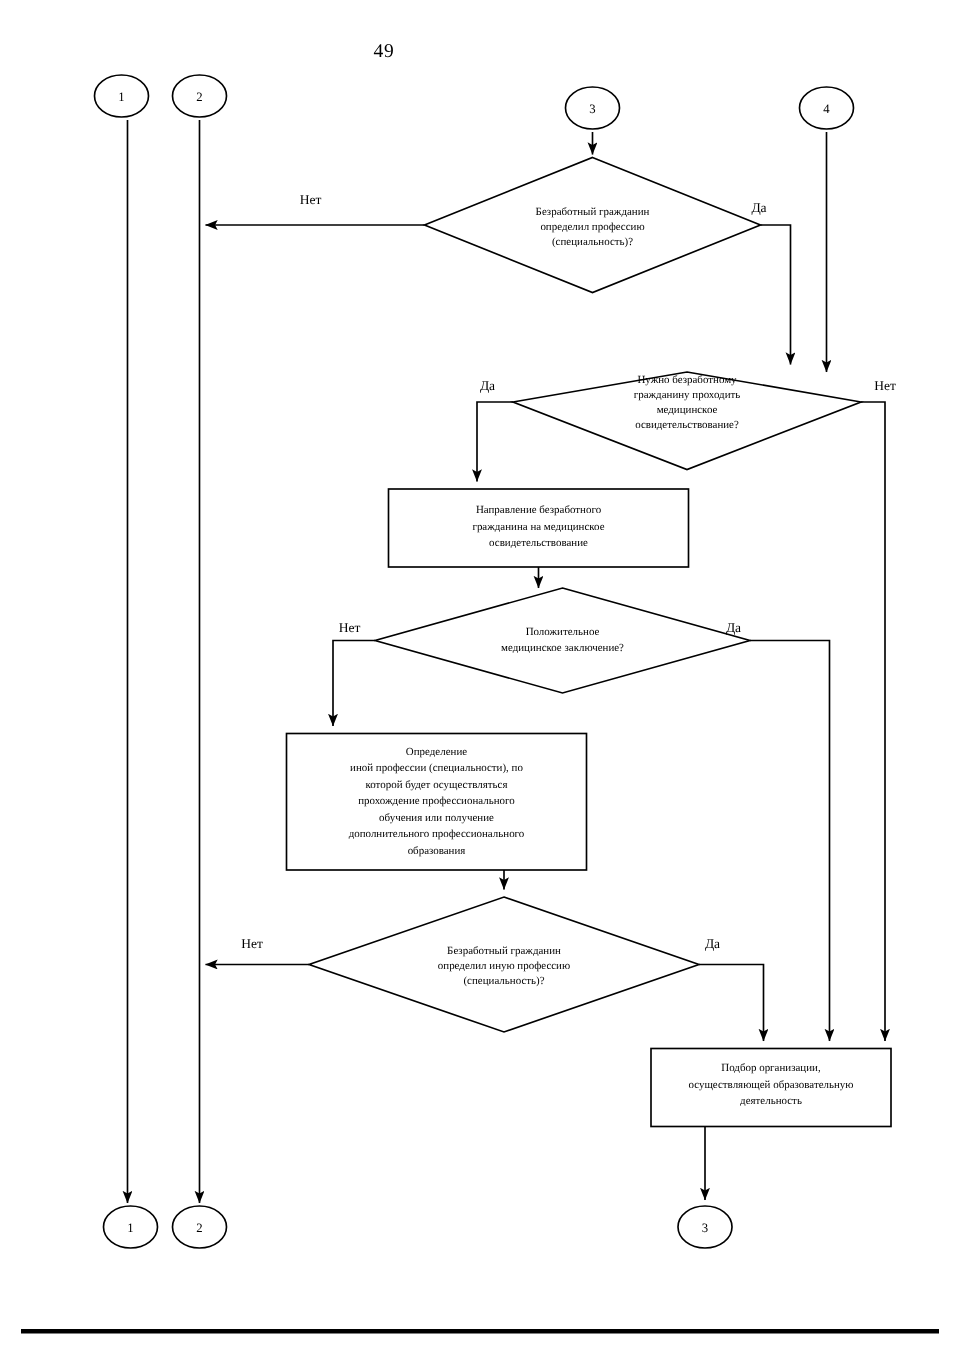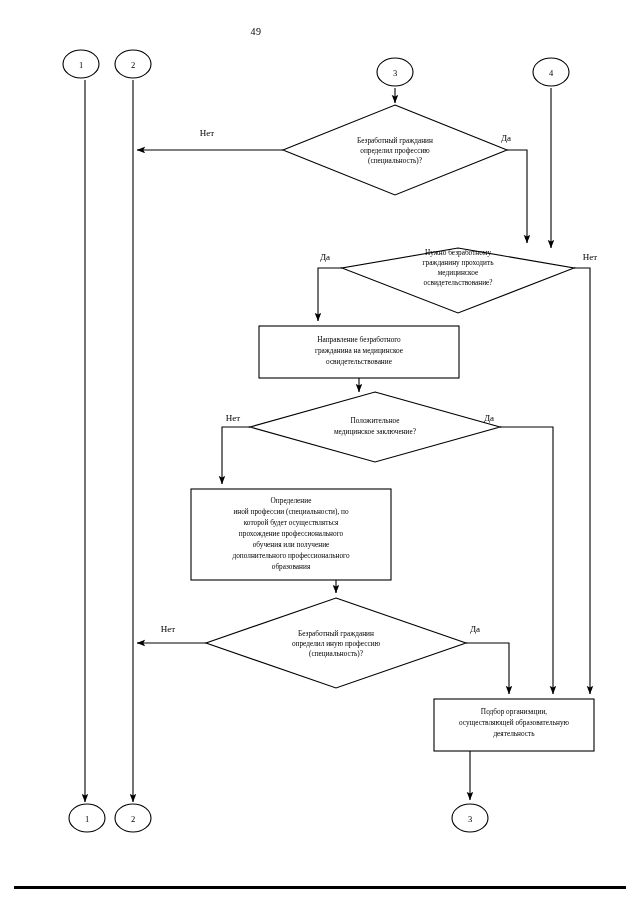--- a/index.html
+++ b/index.html
@@ -20,21 +20,21 @@
     width: 640px;
     height: 905px;
     background: #ffffff;
   }
   #page-number {
     position: absolute;
     left: 0;
     top: 26px;
     width: 512px;
     text-align: center;
-    font-size: 10px;
+    font-size: 13px;
     font-family: "Liberation Serif", "DejaVu Serif", serif;
     letter-spacing: 0.5px;
   }
   svg#chart {
     position: absolute;
     left: 0;
     top: 0;
     width: 640px;
     height: 905px;
   }

